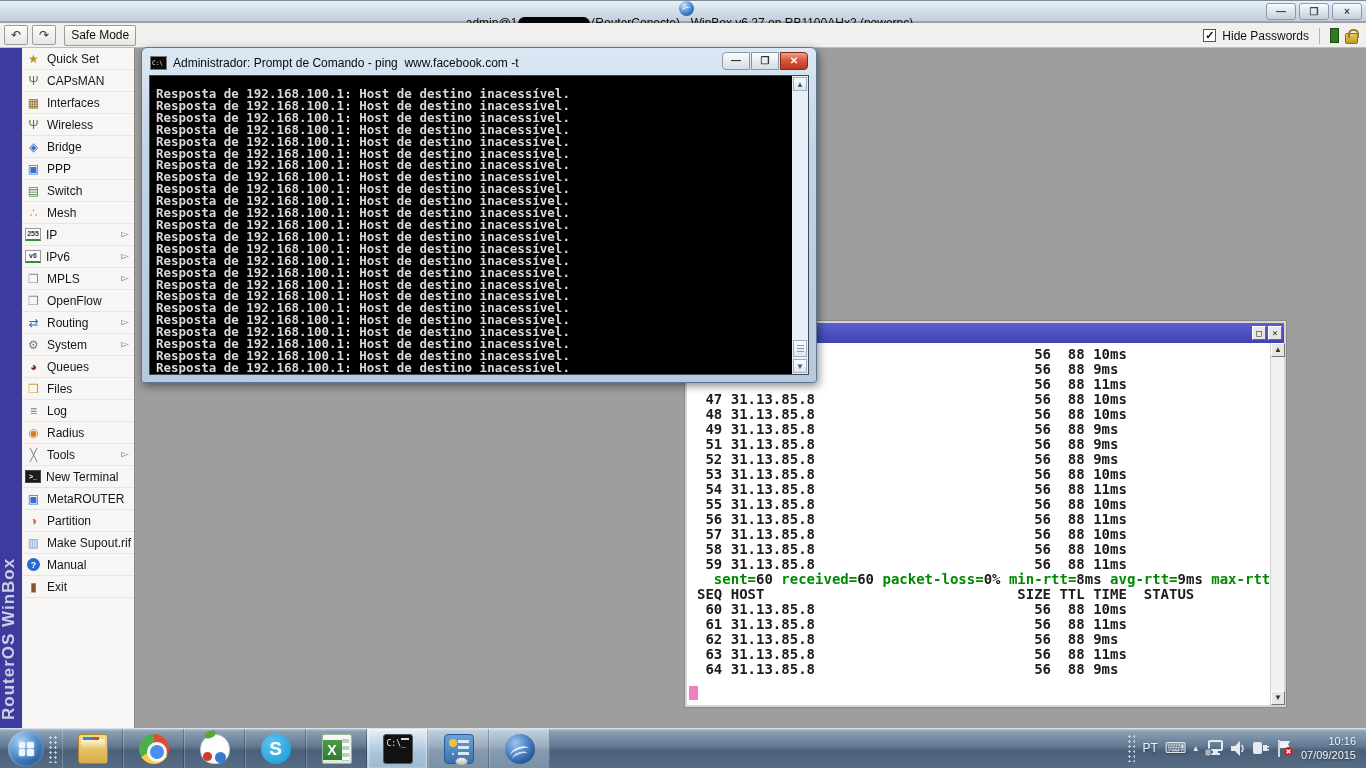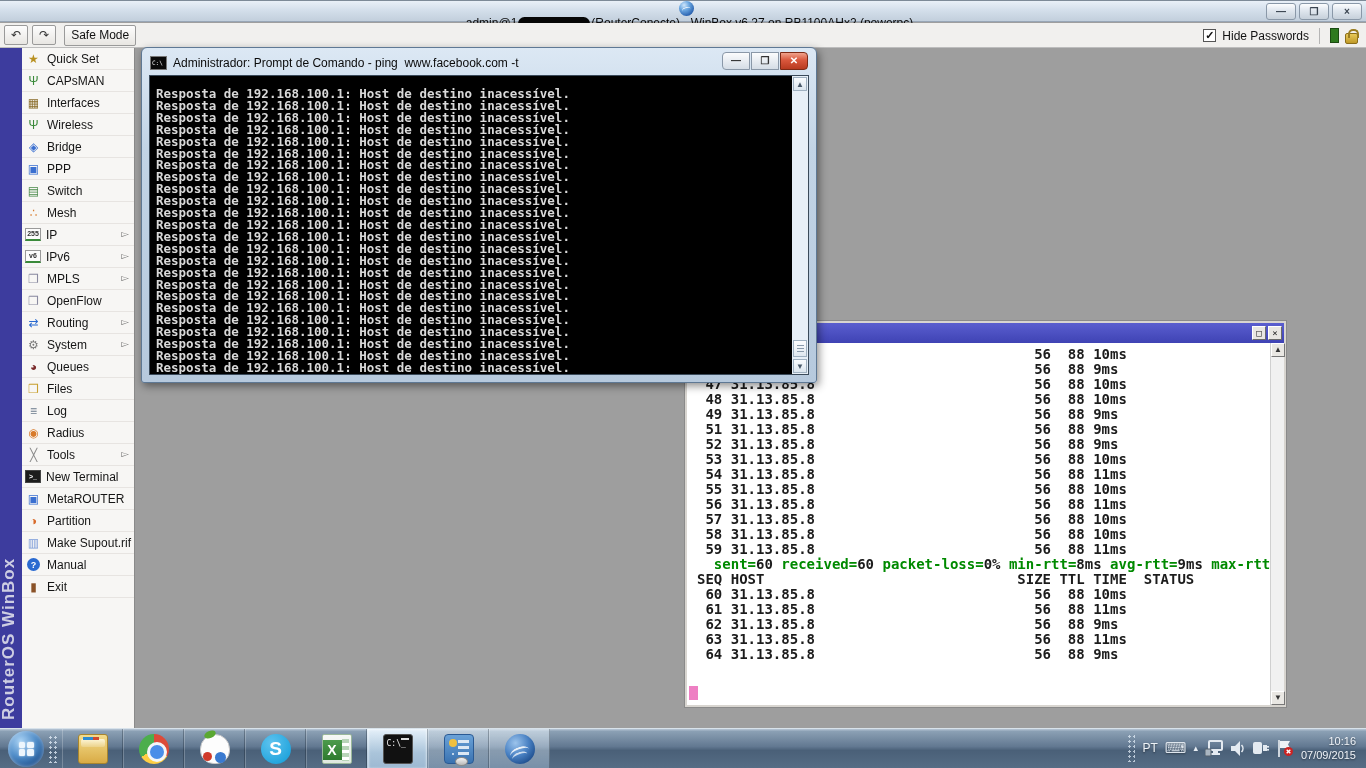--- a/index.html
+++ b/index.html
@@ -324,20 +324,21 @@
 <div class="term-win">
   <div class="term-title">
     <div class="term-btns">
       <div class="term-btn">□</div>
       <div class="term-btn">×</div>
     </div>
   </div>
   <div class="term-body">
       <div class="trow">                                        56  88 10ms</div>
       <div class="trow">                                        56  88 9ms</div>
+      <div class="trow">                                        56  88 11ms</div>
       <div class="trow"> 47 31.13.85.8                          56  88 10ms</div>
       <div class="trow"> 48 31.13.85.8                          56  88 10ms</div>
       <div class="trow"> 49 31.13.85.8                          56  88 9ms</div>
       <div class="trow"> 51 31.13.85.8                          56  88 9ms</div>
       <div class="trow"> 52 31.13.85.8                          56  88 9ms</div>
       <div class="trow"> 53 31.13.85.8                          56  88 10ms</div>
       <div class="trow"> 54 31.13.85.8                          56  88 11ms</div>
       <div class="trow"> 55 31.13.85.8                          56  88 10ms</div>
       <div class="trow"> 56 31.13.85.8                          56  88 11ms</div>
       <div class="trow"> 57 31.13.85.8                          56  88 10ms</div>

